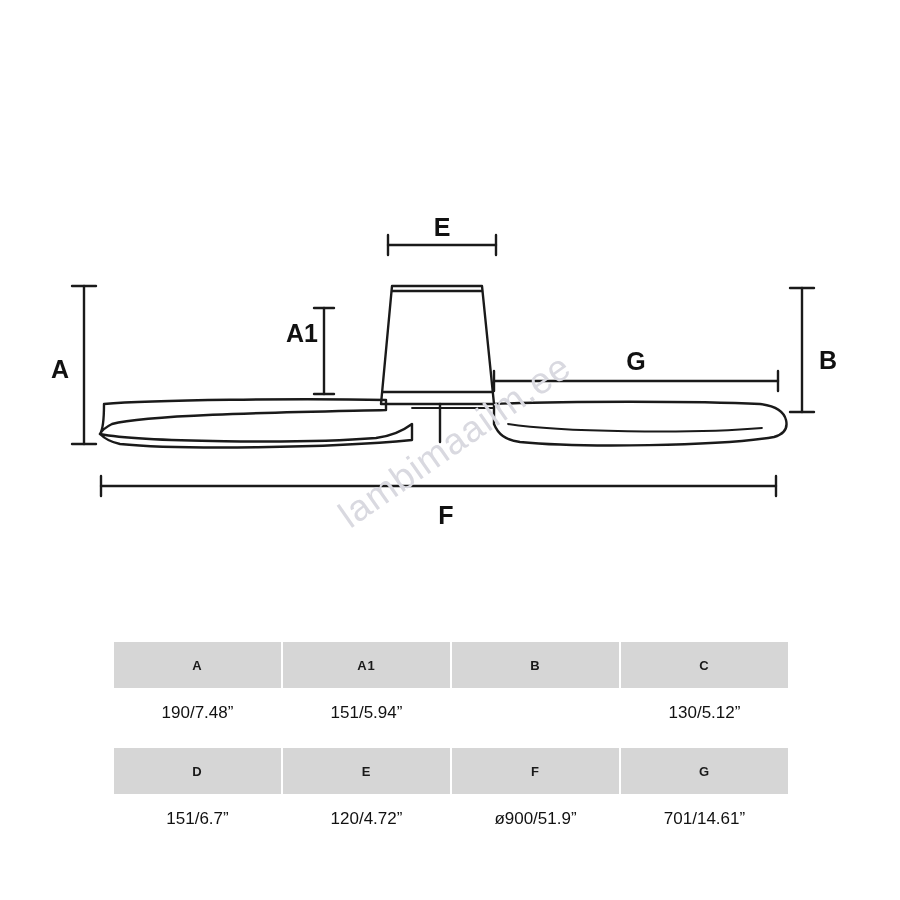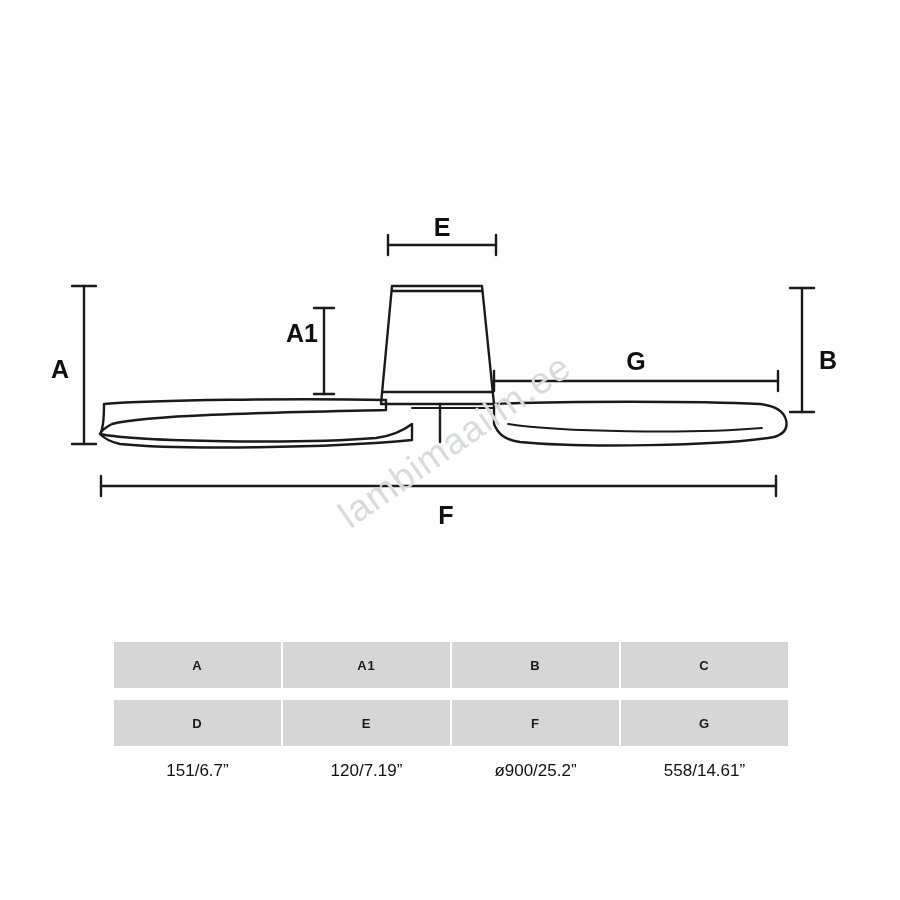--- a/index.html
+++ b/index.html
@@ -147,34 +147,40 @@
   <div class="tables">
 
     <table class="dims">
       <tbody>
           <tr>
         <th>A</th>
         <th>A1</th>
         <th>B</th>
         <th>C</th>
       </tr>
+      <tr>
+        <td>190/7.48”</td>
+        <td>151/5.94”</td>
+        <td></td>
+        <td>130/5.12”</td>
+      </tr>
     </tbody>
       </table>
 
     <table class="dims">
       <tbody>
           <tr>
         <th>D</th>
         <th>E</th>
         <th>F</th>
         <th>G</th>
       </tr>
       <tr>
         <td>151/6.7”</td>
-        <td>120/7.19”</td>
-        <td>ø900/25.2”</td>
-        <td>558/14.61”</td>
+        <td>120/4.72”</td>
+        <td>ø900/51.9”</td>
+        <td>701/14.61”</td>
       </tr>
     </tbody>
       </table>
 
   </div>
 </div>
 
 </body></html>

